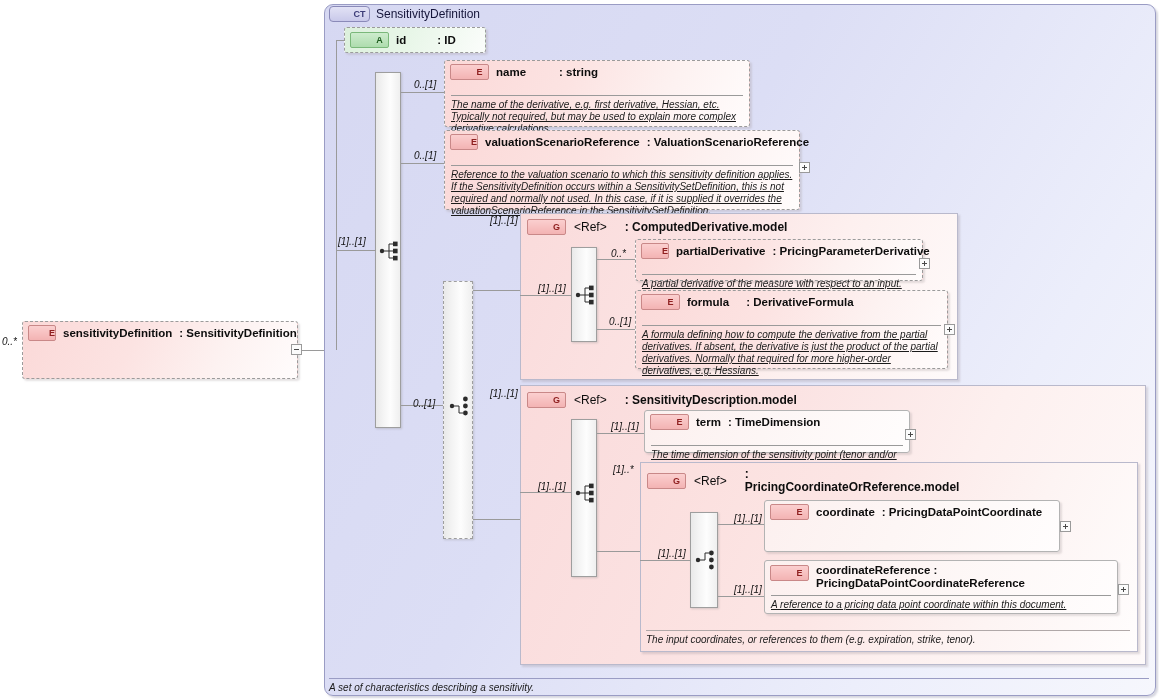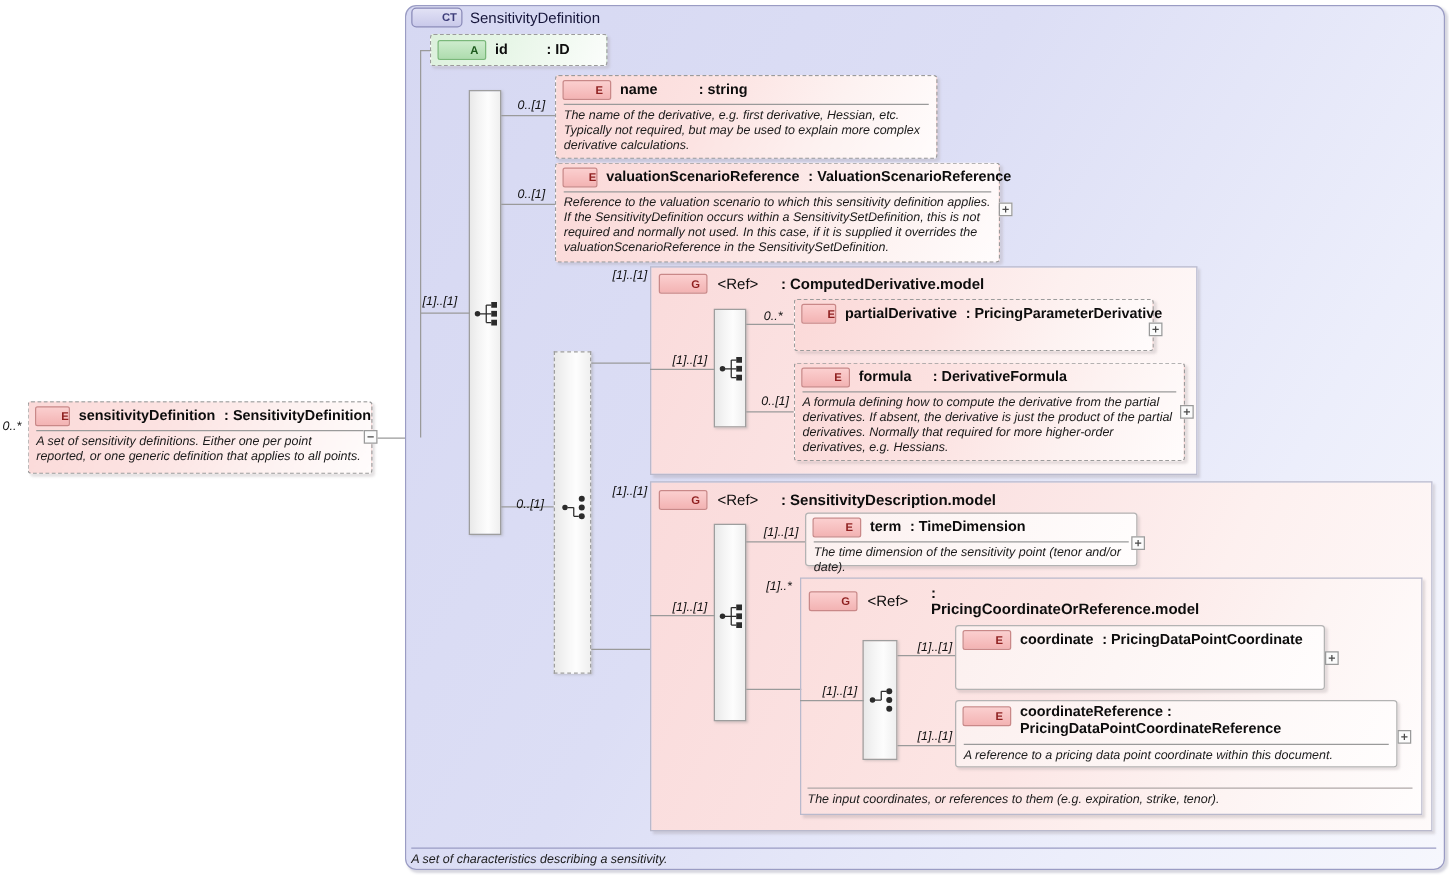--- a/index.html
+++ b/index.html
@@ -99,27 +99,28 @@
     color: #0d0d0d;
     display: flex;
     align-items: center;
     gap: 7px;
   }
   .node-head .nm { font-weight: bold; }
   .node-head .ty { font-weight: bold; }
   .node-head.wrap { white-space: normal; }
   .node-doc {
     border-top: 1px solid #9a9a9a;
-    margin: 0 6px;
+    margin: 12px 6px;
     padding: 3px 0 4px 0;
     font-style: italic;
     font-size: 10px;
     line-height: 12px;
     color: #1a1a1a;
     font-weight: normal;
+    text-decoration: underline;
   }
 
   
   .compositor {
     background: linear-gradient(90deg,#e9e9e9 0%,#f4f4f4 30%,#fdfdfd 60%,#efefef 100%);
     border: 1px solid #9e9e9e;
     box-shadow: 1px 1px 2px rgba(140,140,140,0.35);
   }
   .compositor.dashed { border: 1px dashed #9e9e9e; }
 
@@ -191,21 +192,20 @@
 <div id="canvas">
 
   <div class="card abs" style="left:2px; top:336px;">0..*</div>
 
   <div class="node abs" style="left:22px; top:321px; width:276px; height:58px;">
     <div class="node-head">
       <span class="badge badge-e">E</span>
       <span class="nm">sensitivityDefinition</span>
       <span class="ty">: SensitivityDefinition</span>
     </div>
-    <div class="node-doc">A set of sensitivity definitions. Either one per point reported, or one generic definition that applies to all points.</div>
   </div>
 
   <div class="plusbox minus abs" style="left:291px; top:344px;"></div>
   <div class="hline abs" style="left:302px; top:350px; width:22px;"></div>
 
   <div class="ct-container abs" style="left:324px; top:4px; width:832px; height:692px;"></div>
 
   <div class="ct-title abs" style="left:329px; top:6px;">
     <span class="badge badge-ct">CT</span>
     <span>SensitivityDefinition</span>
@@ -303,20 +303,21 @@
   <div class="card abs" style="left:538px; top:283px;">[1]..[1]</div>
 
   <div class="hline abs" style="left:597px; top:259px; width:38px;"></div>
   <div class="card abs" style="left:611px; top:248px;">0..*</div>
   <div class="node abs" style="left:635px; top:239px; width:288px; height:42px;">
     <div class="node-head">
       <span class="badge badge-e">E</span>
       <span class="nm">partialDerivative</span>
       <span class="ty">: PricingParameterDerivative</span>
     </div>
+    <div class="node-doc">A partial derivative of the measure with respect to an input.</div>
   </div>
   <div class="plusbox abs" style="left:919px; top:258px;"></div>
 
   <div class="hline abs" style="left:597px; top:329px; width:38px;"></div>
   <div class="card abs" style="left:609px; top:316px;">0..[1]</div>
   <div class="node abs" style="left:635px; top:290px; width:313px; height:79px;">
     <div class="node-head">
       <span class="badge badge-e">E</span>
       <span class="nm">formula</span>
       <span class="ty" style="margin-left:10px;">: DerivativeFormula</span>

